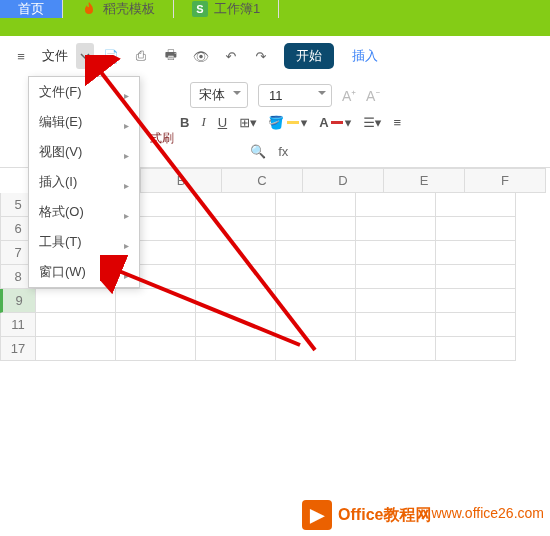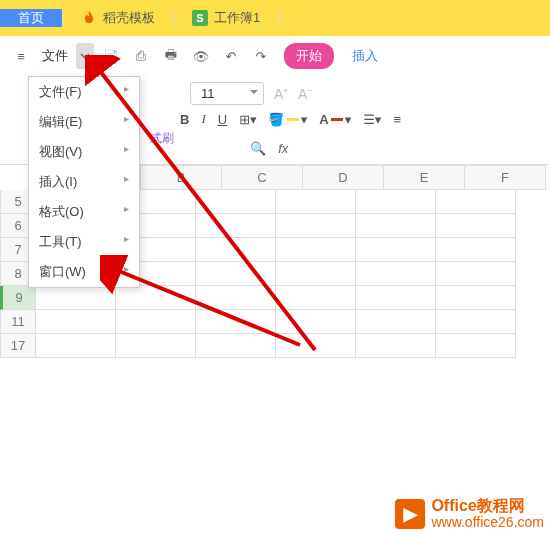--- a/index.html
+++ b/index.html
@@ -1,52 +1,52 @@
 <!DOCTYPE html>
 <html><head>
 <meta charset="utf-8">
 <style>
 body{margin:0;font-family:"Microsoft YaHei",sans-serif;font-size:13px;color:#333;background:#fff;width:550px;height:536px;overflow:hidden;position:relative}
-.tabs{display:flex;background:#fde047;height:36px;align-items:center}
+.tabs{display:flex;background:#84cc16;height:36px;align-items:flex-start}
 .tab{display:flex;align-items:center;padding:0 18px;gap:6px;border-right:1px solid #ddd;color:#555}
 .tab.active{background:#4a8bf5;color:#fff}
 .tab-icon{width:16px;height:16px;display:inline-block}
 .toolbar1{display:flex;align-items:center;height:40px;padding:0 8px;gap:4px}
 .tb-btn{width:26px;height:26px;display:flex;align-items:center;justify-content:center;color:#666;border-radius:3px}
 .tb-btn.down{width:18px}
 .file-btn{display:flex;align-items:flex-end;gap:4px;padding:0 4px}
-.start-btn{background:#ec4899;color:#fff;border-radius:12px;padding:4px 12px;margin:0 6px}
+.start-btn{background:#0c4a6e;color:#fff;border-radius:5px;padding:4px 12px;margin:0 6px}
 .ribbon-tab{padding:4px 8px;color:#3b82f6}
 .toolbar2{display:flex;align-items:center;padding:6px 10px;gap:10px;position:relative}
 .font-sel{border:1px solid #ccc;padding:3px 22px 3px 8px;border-radius:3px;position:relative;background:#fff}
 .font-sel::after{content:"";position:absolute;right:6px;top:50%;transform:translateY(-50%);border:4px solid transparent;border-top-color:#888}
 .size-sel{border:1px solid #ccc;padding:3px 20px 3px 10px;border-radius:3px;background:#fff;position:relative;width:42px}
 .size-sel::after{content:"";position:absolute;right:5px;top:50%;transform:translateY(-50%);border:4px solid transparent;border-top-color:#888}
 .fmt-row{display:flex;align-items:center;gap:12px;padding:0 10px 6px 180px;color:#555}
 .fmt-btn{display:flex;align-items:center;gap:2px}
 .fmt-btn .bar{width:12px;height:3px;display:inline-block}
 .fx-row{display:flex;align-items:center;gap:12px;padding:8px 0 8px 250px;color:#666;border-bottom:1px solid #ddd}
 .menu{position:absolute;left:28px;top:76px;width:110px;background:#fff;border:1px solid #ccc;box-shadow:2px 2px 8px rgba(0,0,0,.15);z-index:50}
-.menu-item{display:flex;align-items:flex-start;justify-content:space-between;padding:6px 10px;color:#444}
+.menu-item{display:flex;align-items:flex-end;justify-content:space-between;padding:6px 10px;color:#444}
 .menu-item .arr{color:#999;font-size:10px}
 .grid{position:relative}
 .col-heads{display:flex;margin-left:36px}
 .col-head{width:80px;text-align:center;padding:4px 0;border:1px solid #ddd;border-left:none;background:#f7f7f7;color:#777}
 .col-head:first-child{border-left:1px solid #ddd}
 .row{display:flex}
 .row-head{width:36px;text-align:center;padding:4px 0;border:1px solid #ddd;border-top:none;background:#f7f7f7;color:#777;box-sizing:border-box}
 .row-head.sel{background:#d9ead8;border-left:3px solid #4cb050}
 .cell{width:80px;height:24px;border-right:1px solid #ddd;border-bottom:1px solid #ddd;box-sizing:border-box}
 .watermark{position:absolute;right:6px;bottom:6px;display:flex;align-items:center;gap:6px}
 .wm-icon{width:30px;height:30px;background:#eb6100;border-radius:4px;display:flex;align-items:center;justify-content:center;color:#fff;font-weight:bold;font-size:18px}
-.wm-text{display:flex;flex-direction:column;line-height:1.1}
+.wm-text{display:flex;flex-direction:row;line-height:1.1}
 .wm-title{color:#eb6100;font-weight:bold;font-size:16px}
 .wm-url{color:#eb6100;font-size:14px}
 .arrow{position:absolute;z-index:60;pointer-events:none}
-.brush-lbl{color:#8b5cf6;font-size:12px;position:absolute;left:150px;top:130px}
+.brush-lbl{color:#7f1d1d;font-size:12px;position:absolute;left:150px;top:130px}
 .a-inc{color:#bbb;font-size:14px}
 </style>
 </head>
 <body>
 
 <div class="tabs">
   <div class="tab active">
       <span>首页</span>
     </div>
   <div class="tab">
@@ -79,40 +79,41 @@
   <div class="tb-btn">🖶</div>
   <div class="tb-btn">👁</div>
   <div class="tb-btn">↶</div>
   <div class="tb-btn">↷</div>
   <div class="start-btn"><span>开始</span></div>
   <div class="ribbon-tab"><span>插入</span></div>
 </div>
 
 <div class="toolbar2">
   <div style="width:170px"></div>
+  <div class="font-sel"><span>宋体</span></div>
   <div class="size-sel"><span>11</span></div>
   <span class="a-inc">A⁺</span>
   <span class="a-inc">A⁻</span>
 </div>
 <span class="brush-lbl">式刷</span>
 
 <div class="fmt-row">
   <span style="font-weight:bold">B</span>
   <span style="font-style:italic;font-family:serif">I</span>
   <span style="text-decoration:underline">U</span>
   <span>⊞▾</span>
   <span class="fmt-btn">🪣<span class="bar" style="background:#ffd54f"></span>▾</span>
   <span class="fmt-btn"><b>A</b><span class="bar" style="background:#d32f2f"></span>▾</span>
   <span>☰▾</span>
   <span>≡</span>
 </div>
 
 <div class="fx-row">
   <span>🔍</span>
-  <span style="font-style:italic">fx</span>
+  <span style="">fx</span>
 </div>
 
 <div class="menu">
   <div class="menu-item">
       <span>文件(F)</span>
       <span class="arr">▸</span>
     </div>
   <div class="menu-item">
       <span>编辑(E)</span>
       <span class="arr">▸</span>

